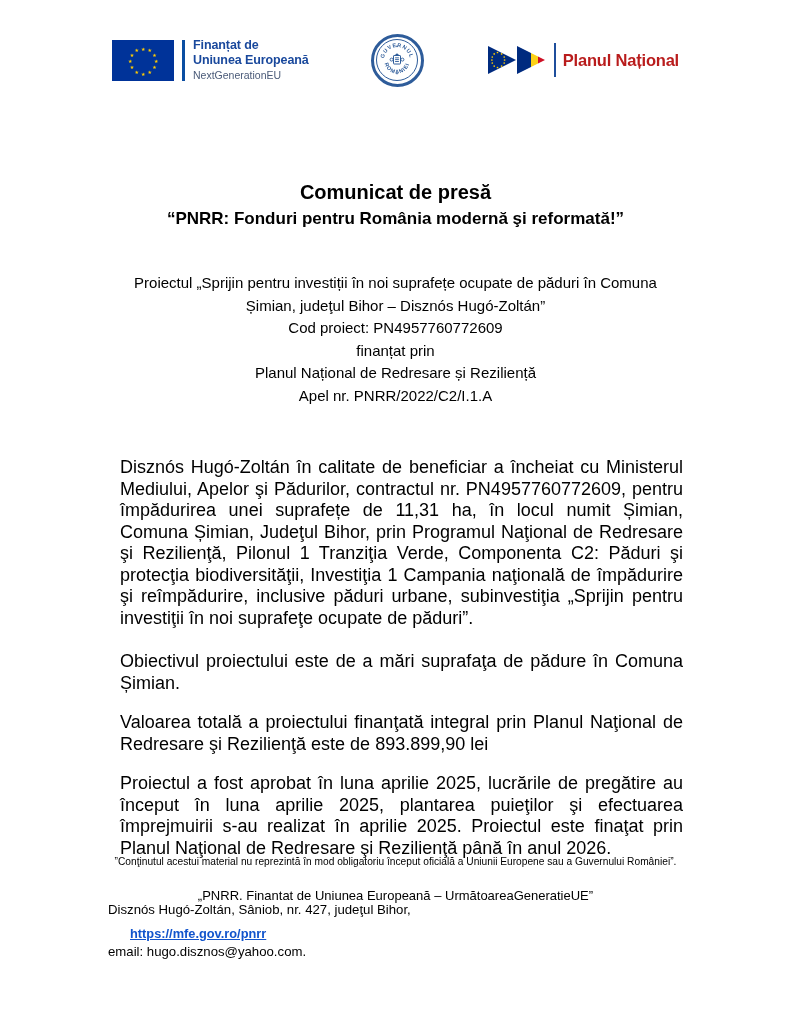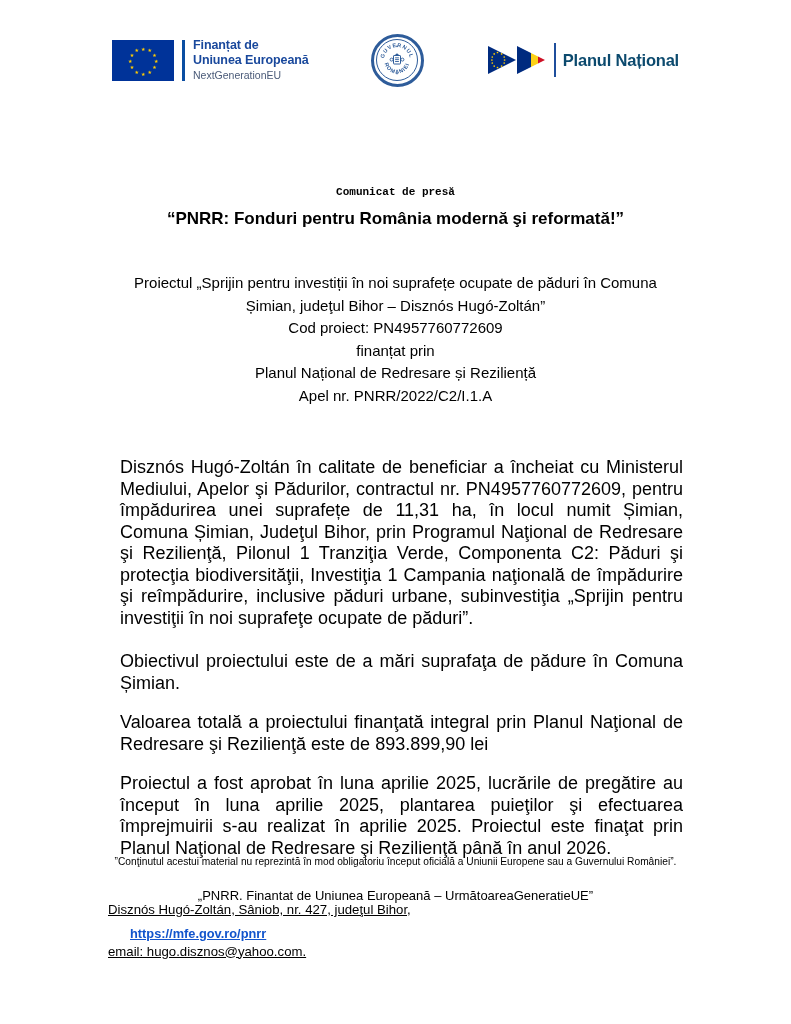--- a/index.html
+++ b/index.html
@@ -111,34 +111,33 @@
   .pnrr-divider {
     width: 2px;
     height: 34px;
     background: #1f4e9c;
     margin: 0 7px 0 6px;
     flex: 0 0 auto;
   }
   .pnrr-text {
     font-size: 16.5px;
     font-weight: bold;
-    color: #0c4a6e;
+    color: #b91c1c;
     line-height: 19px;
     letter-spacing: -0.2px;
     white-space: nowrap;
   }
 
   
   .title-block { margin-top: 62px; }
   .title-main {
     text-align: center;
-    font-size: 11px;
+    font-size: 20px;
     font-weight: bold;
     line-height: 20px;
-    font-family: Liberation Mono, monospace;
   }
   .title-sub {
     text-align: center;
     font-size: 17px;
     font-weight: bold;
     line-height: 22px;
     margin-top: 6px;
   }
 
   
@@ -164,21 +163,20 @@
   }
   .para:last-child { margin-bottom: 0; }
   .para-gap-lg { margin-bottom: 22px; }
 
   .contact-block { margin-top: 40px; }
   .contact-line {
     text-align: left;
     font-size: 13.2px;
     line-height: 21.5px;
     margin: 0 0 20px 0;
-    text-decoration: underline;
   }
 
   
   .footer {
     position: absolute;
     left: 86px;
     right: 86px;
     bottom: 34px;
   }
   .footer-disclaimer {

